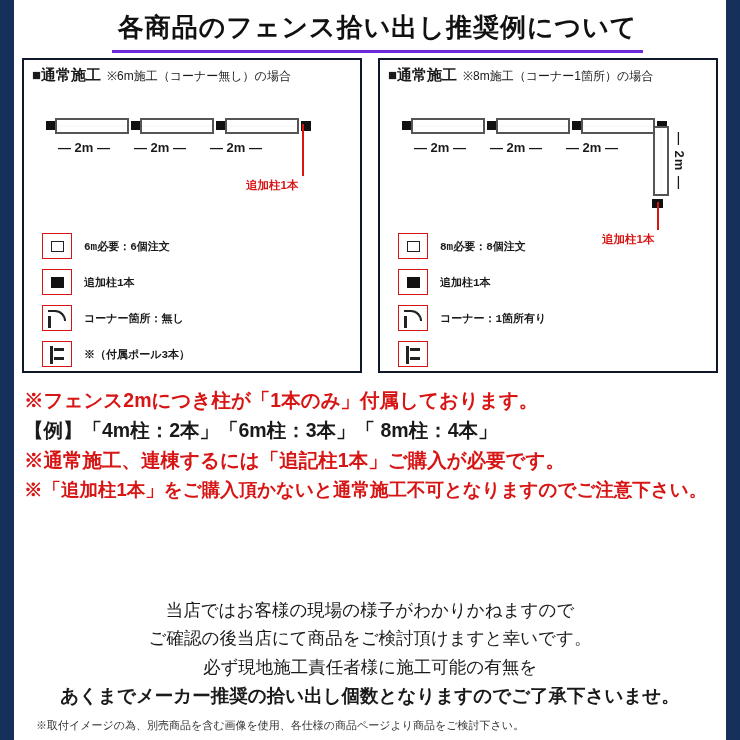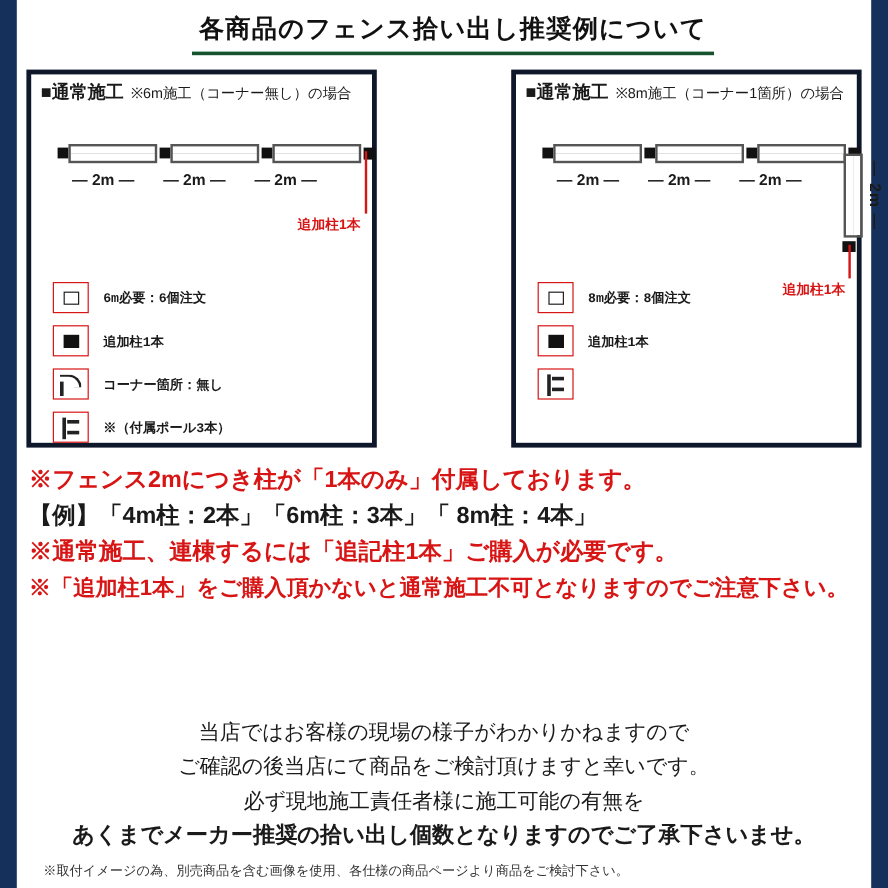--- a/index.html
+++ b/index.html
@@ -39,45 +39,45 @@
     height: 740px;
   }
 
   
   .title-wrap {
     margin-top: 8px;
     text-align: center;
   }
   .title {
     display: inline-block;
-    font-size: 21px;
+    font-size: 26px;
     font-weight: bold;
     letter-spacing: 1px;
     padding: 2px 6px 5px 6px;
-    border-bottom: 3px solid #14532d;
+    border-bottom: 3px solid #6d28d9;
     color: #111;
     margin-left: 15px;
   }
 
   
   .panels {
     position: absolute;
     top: 58px;
     left: 0;
     width: 712px;
     display: flex;
     justify-content: space-between;
     padding: 0 8px;
     box-sizing: border-box;
   }
   .panel {
     position: relative;
-    width: 292px;
+    width: 340px;
     height: 315px;
-    border: 4px solid #0f172a;
+    border: 2px solid #0f172a;
     box-sizing: border-box;
     background: #fff;
   }
   .panel-head {
     position: absolute;
     top: 6px;
     left: 8px;
     right: 6px;
     display: flex;
     align-items: baseline;
@@ -389,20 +389,27 @@
             <span class="legend-icon">
                 <span class="gl-open"></span>
               </span>
             <span class="legend-label">8m必要：8個注文</span>
           </div>
           <div class="legend-item">
             <span class="legend-icon">
                 <span class="gl-filled"></span>
               </span>
             <span class="legend-label">追加柱1本</span>
+          </div>
+          <div class="legend-item">
+            <span class="legend-icon">
+                <span class="gl-corner-arc"></span>
+                <span class="gl-corner-v" style="top:10px;"></span>
+              </span>
+            <span class="legend-label">コーナー：1箇所有り</span>
           </div>
           <div class="legend-item">
             <span class="legend-icon">
                 <span class="gl-pole-v"></span>
                 <span class="gl-pole-a"></span>
                 <span class="gl-pole-b"></span>
               </span>
           </div>
         </div>
       </div>

